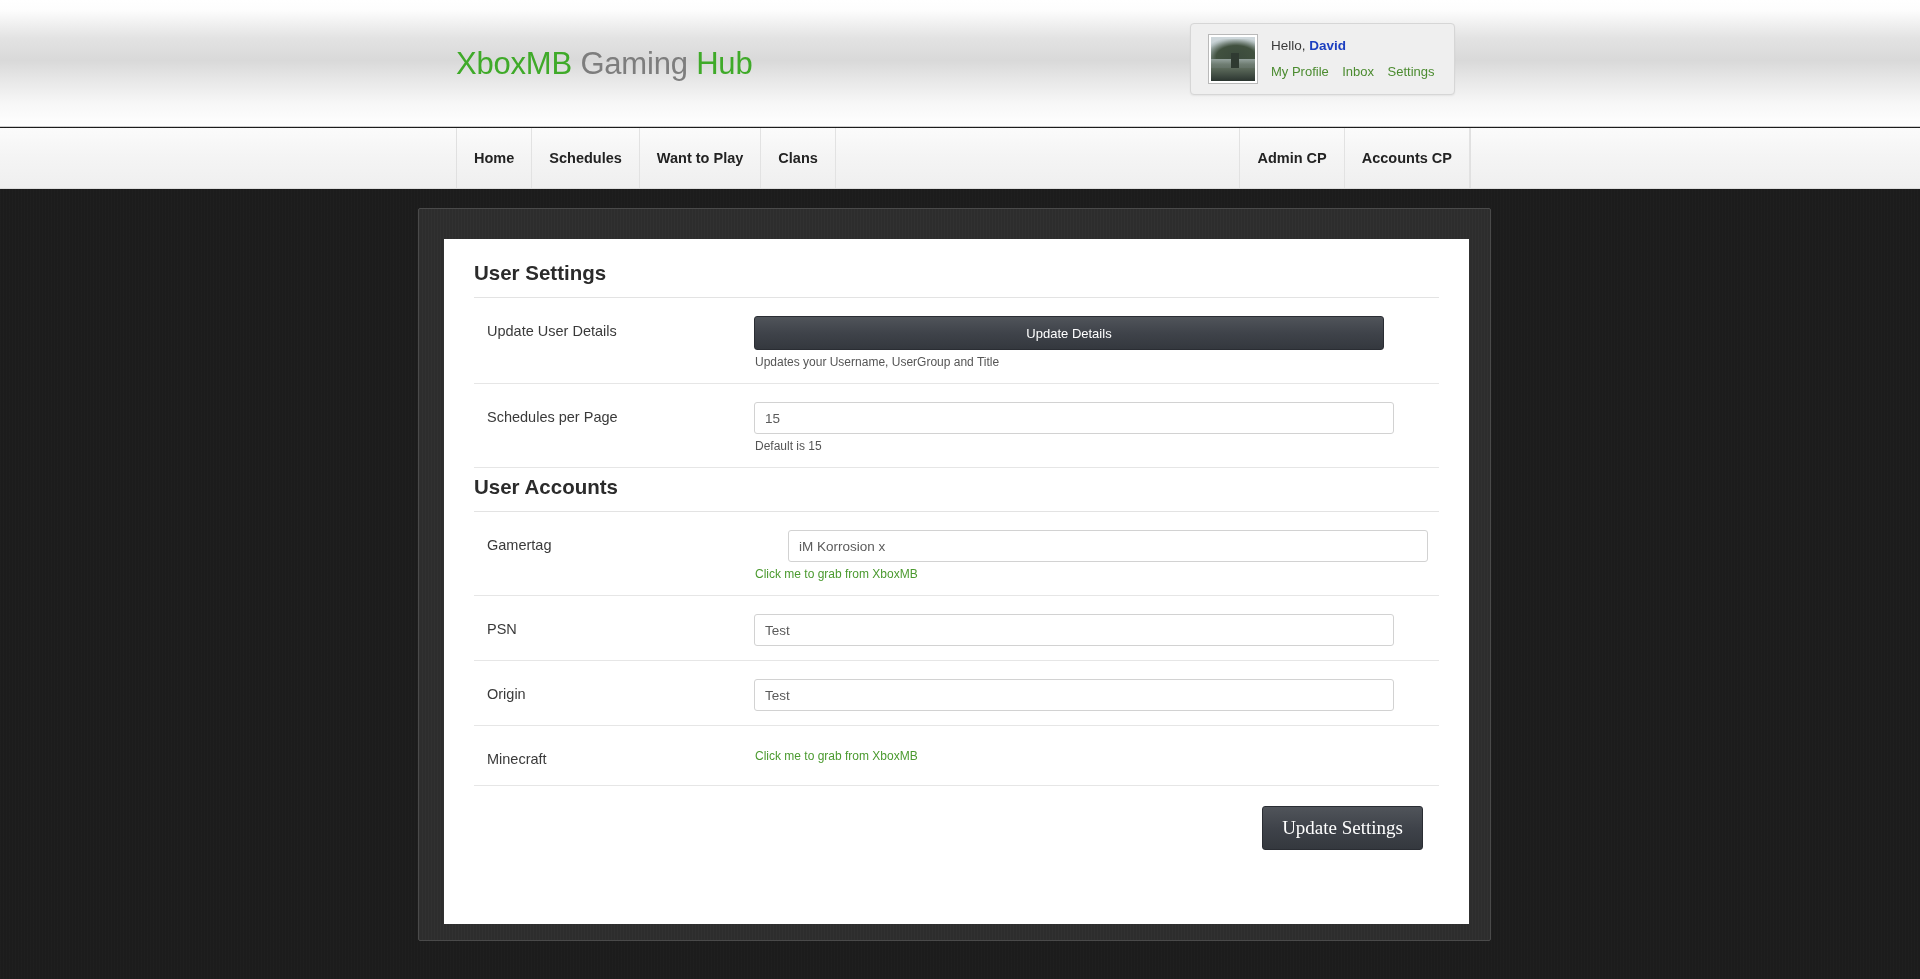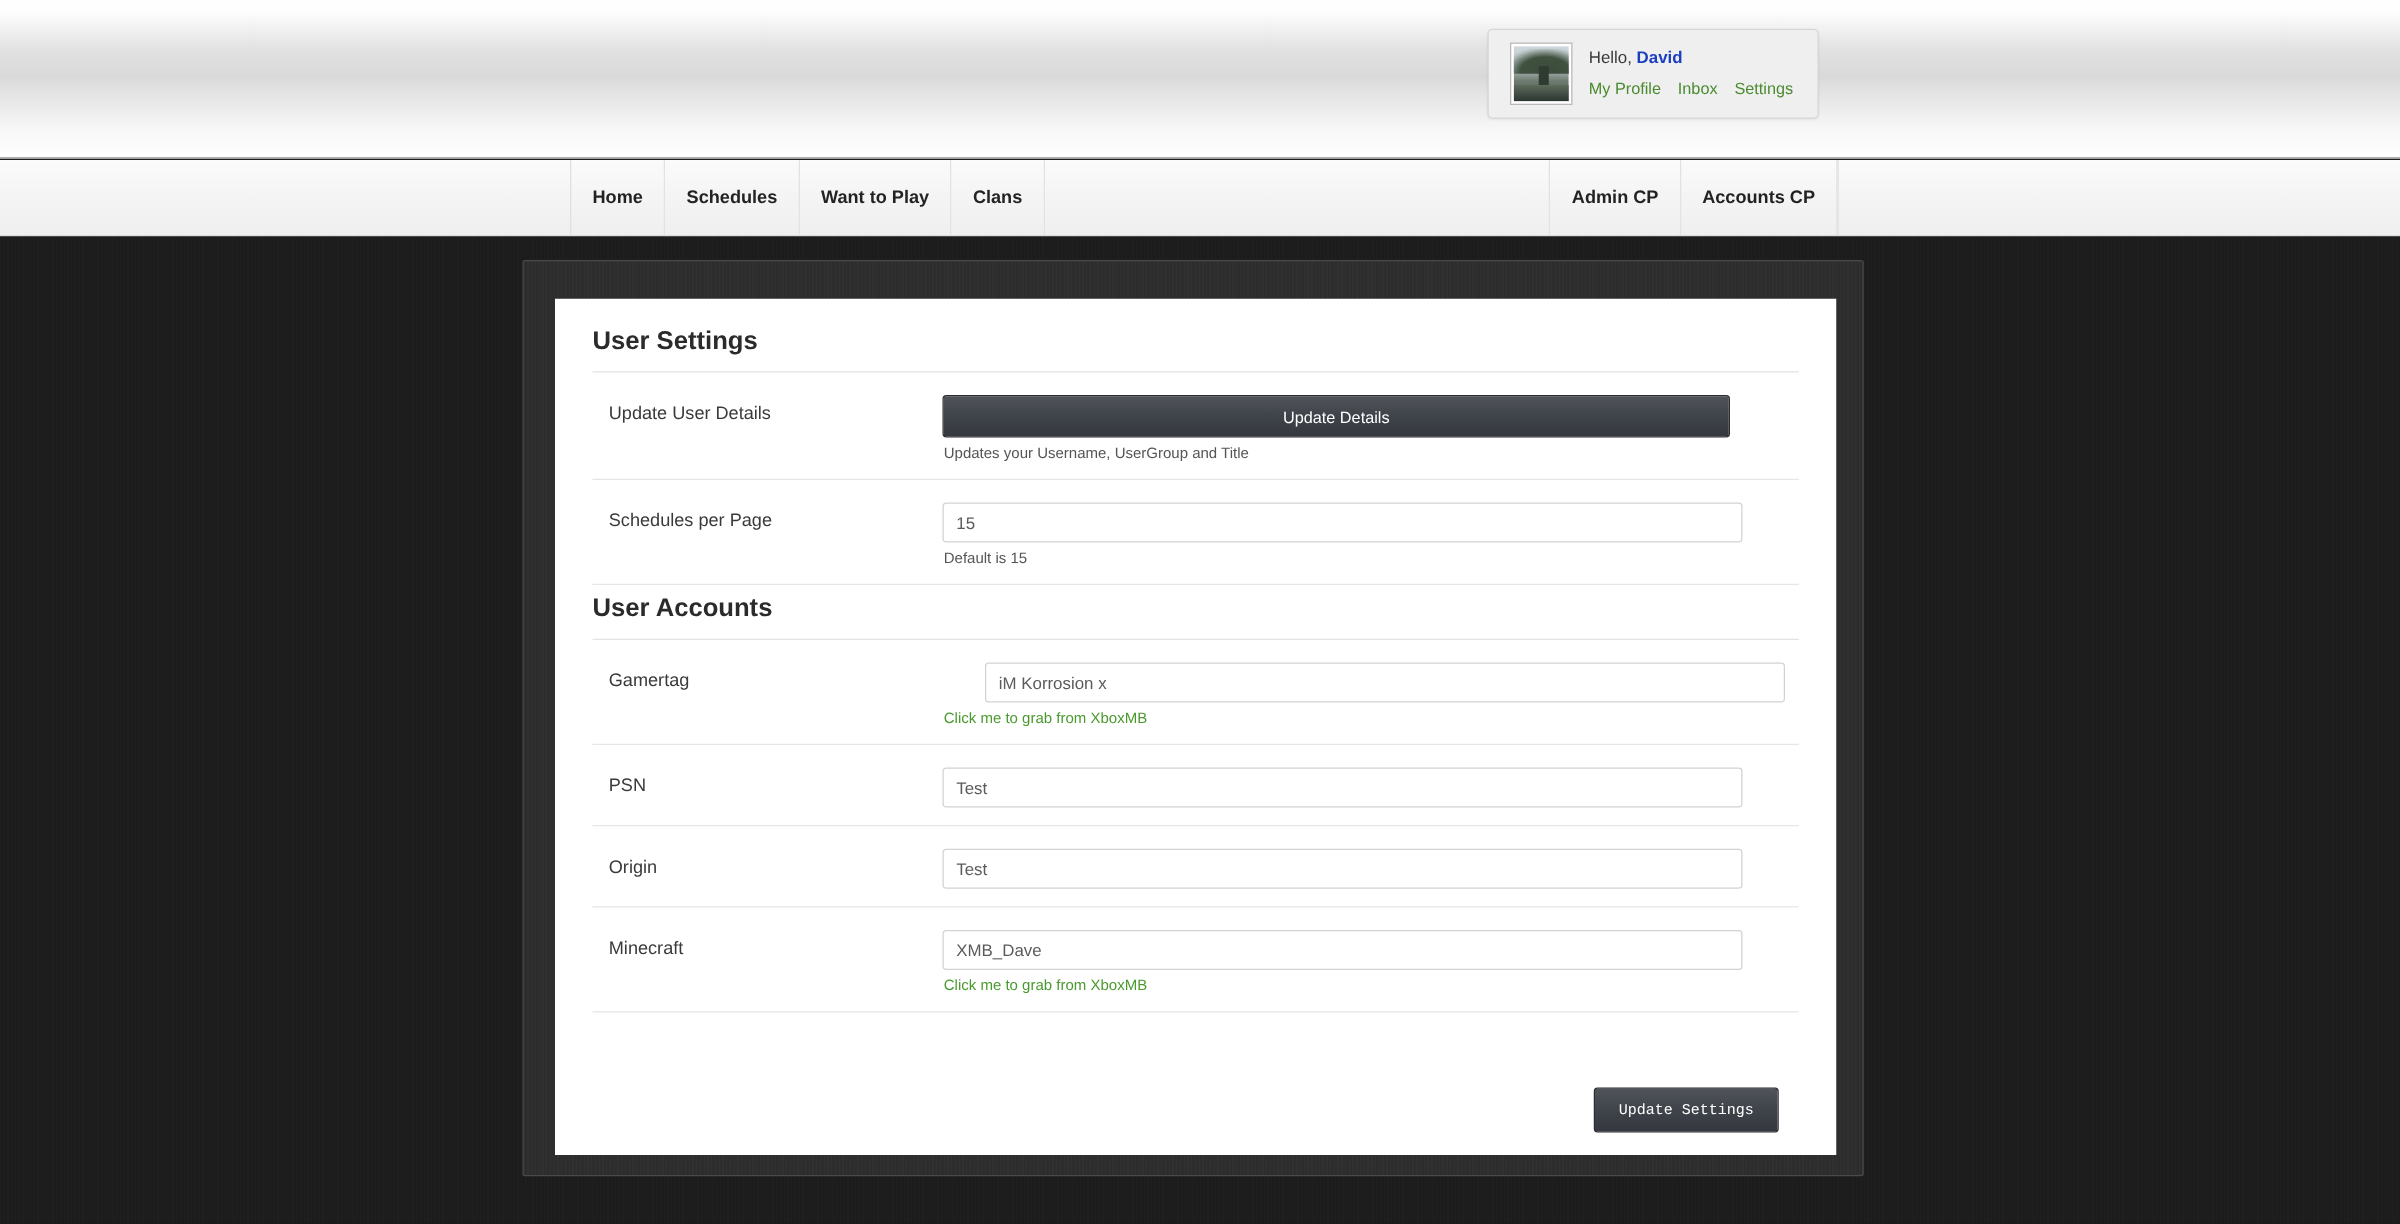--- a/index.html
+++ b/index.html
@@ -250,34 +250,38 @@
   .footer-actions {
     display: flex;
     justify-content: flex-end;
     padding: 20px 16px 0 0;
   }
   .submit-button {
     background: linear-gradient(to bottom, #50545a 0%, #3f434a 50%, #34383e 100%);
     border: 1px solid #2a2d33;
     border-radius: 3px;
     color: #ffffff;
-    font-family: Liberation Mono, monospace;
-    font-size: 12px;
+    font-family: Liberation Serif, serif;
+    font-size: 19px;
     padding: 10px 19px;
     cursor: pointer;
-    margin-top: 40px;
   }
 </style>
 </head>
 <body>
 
 <div class="page-bg"></div>
 
 <div class="site-header">
 
+  <div class="logo">
+    <span class="lg-green">XboxMB</span>
+    <span class="lg-gray">Gaming</span>
+    <span class="lg-green">Hub</span>
+  </div>
 
   <div class="user-card">
     <div class="avatar">
       <div class="canopy"></div>
       <div class="trunk"></div>
       <div class="water"></div>
     </div>
     <div class="user-meta">
       <div class="hello-line">
         <span>Hello,</span>
@@ -346,21 +350,20 @@
     <div class="form-row">
       <div class="row-label">Origin</div>
       <div class="row-field">
         <input class="text-input" type="text" value="Test" style="">
       </div>
     </div>
 
     <div class="form-row">
       <div class="row-label">Minecraft</div>
       <div class="row-field">
-        <input class="text-input" type="text" value="XMB_Dave" style="">
         <div class="helper green-link">Click me to grab from XboxMB</div>
       </div>
     </div>
 
     <div class="footer-actions">
       <button class="submit-button">Update Settings</button>
     </div>
 
   </div>
 </div>

